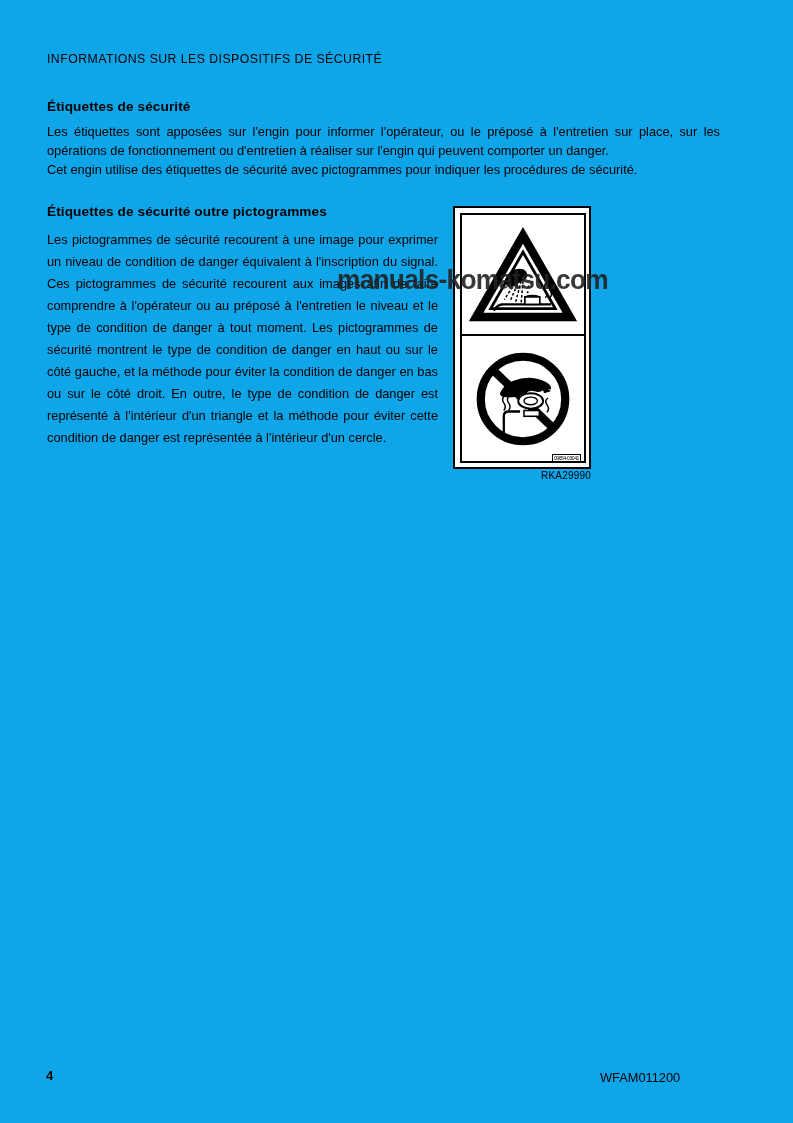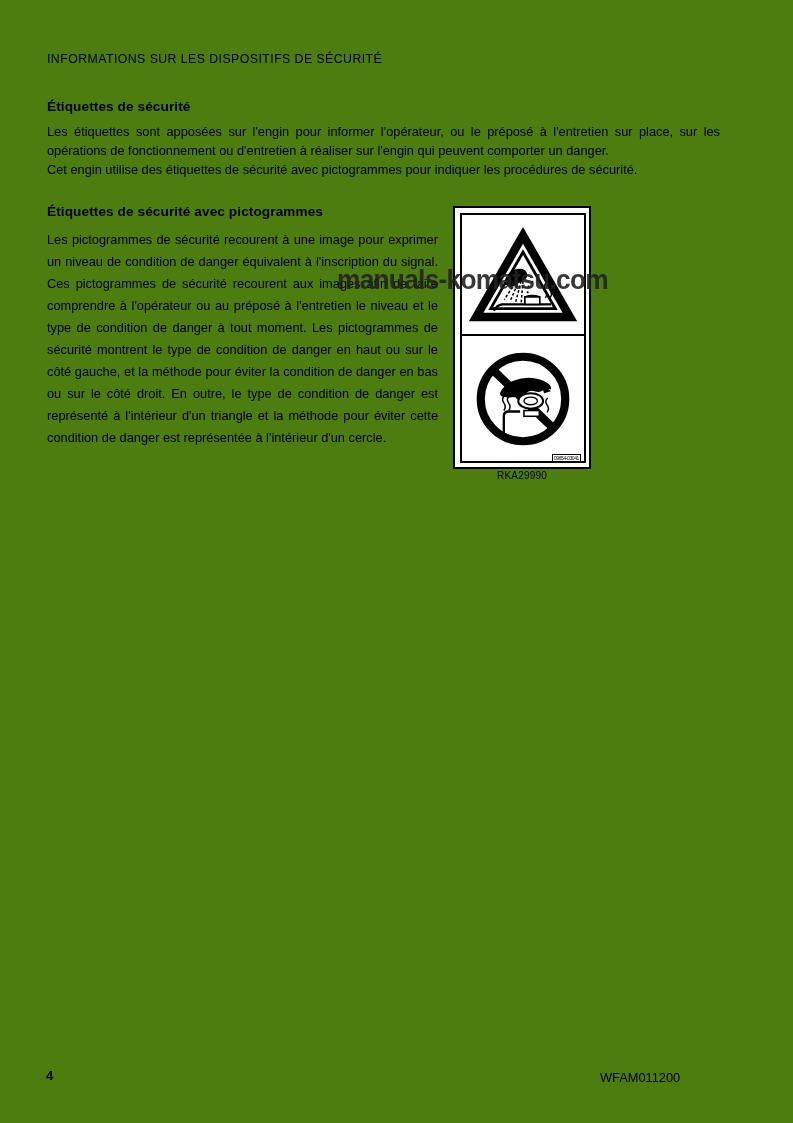--- a/index.html
+++ b/index.html
@@ -1,19 +1,19 @@
 <!DOCTYPE html>
 <html><head>
 <meta charset="utf-8">
 <style>
   html,body { margin:0; padding:0; background:#ffffff; }
   .page {
     position:relative;
     width:793px; height:1123px;
-    background:#4d7c0f;
+    background:#0ea5e9;
     font-family:"Liberation Sans", sans-serif;
     color:#000;
     overflow:hidden;
   }
   .running-header {
     position:absolute; left:47px; top:52px;
     font-size:12.3px; letter-spacing:0.45px; font-weight:500;
     white-space:nowrap;
   }
   .sec-heading {
@@ -50,21 +50,21 @@
   .cell-top { height:121px; border-bottom:2px solid #000; }
   .cell-bottom { height:125px; }
   .microtext {
     position:absolute; right:3px; bottom:-1px;
     font-size:5px; line-height:6px; letter-spacing:-0.4px;
     background:#fff; border:1px solid #000; padding:0 1px;
     color:#000; white-space:nowrap;
   }
   .figure-caption {
     position:absolute; left:453px; top:470px; width:138px;
-    text-align:center; font-size:10px; letter-spacing:0.2px;
+    text-align:right; font-size:10px; letter-spacing:0.2px;
   }
 
   .watermark {
     position:absolute; left:337px; top:264px;
     font-size:28px; font-weight:bold; letter-spacing:-0.8px;
     color:#232323; opacity:0.9;
     transform:scaleX(0.94); transform-origin:left top;
     white-space:nowrap; z-index:50; pointer-events:none;
   }
 
@@ -82,21 +82,21 @@
 <body>
 
 <div class="page">
 
   <div class="running-header">INFORMATIONS SUR LES DISPOSITIFS DE SÉCURITÉ</div>
 
   <div class="sec-heading s1h">Étiquettes de sécurité</div>
   <p class="body p2">Cet engin utilise des étiquettes de sécurité avec pictogrammes pour indiquer les procédures de sécurité.</p>
   <p class="body p1">Les étiquettes sont apposées sur l'engin pour informer l'opérateur, ou le préposé à l'entretien sur place, sur les opérations de fonctionnement ou d'entretien à réaliser sur l'engin qui peuvent comporter un danger.</p>
 
-  <div class="sec-heading s2h">Étiquettes de sécurité avec pictogrammes</div>
+  <div class="sec-heading s2h">Étiquettes de sécurité outre pictogrammes</div>
   <p class="body colp">Les pictogrammes de sécurité recourent à une image pour exprimer un niveau de condition de danger équivalent à l'inscription du signal. Ces pictogrammes de sécurité recourent aux images afin de faire comprendre à l'opérateur ou au préposé à l'entretien le niveau et le type de condition de danger à tout moment. Les pictogrammes de sécurité montrent le type de condition de danger en haut ou sur le côté gauche, et la méthode pour éviter la condition de danger en bas ou sur le côté droit. En outre, le type de condition de danger est représenté à l'intérieur d'un triangle et la méthode pour éviter cette condition de danger est représentée à l'intérieur d'un cercle.</p>
 
   <div class="figure">
     <div class="figure-inner">
 
       <div class="cell cell-top">
         <svg width="112" height="99" viewBox="0 0 120 106">
           <polygon points="60,2 118,103 2,103" fill="#000"></polygon>
           <polygon points="60,20 102.4,94 17.6,94" fill="#fff"></polygon>
           <polygon points="60,26 97.2,91 22.8,91" fill="#000"></polygon>

